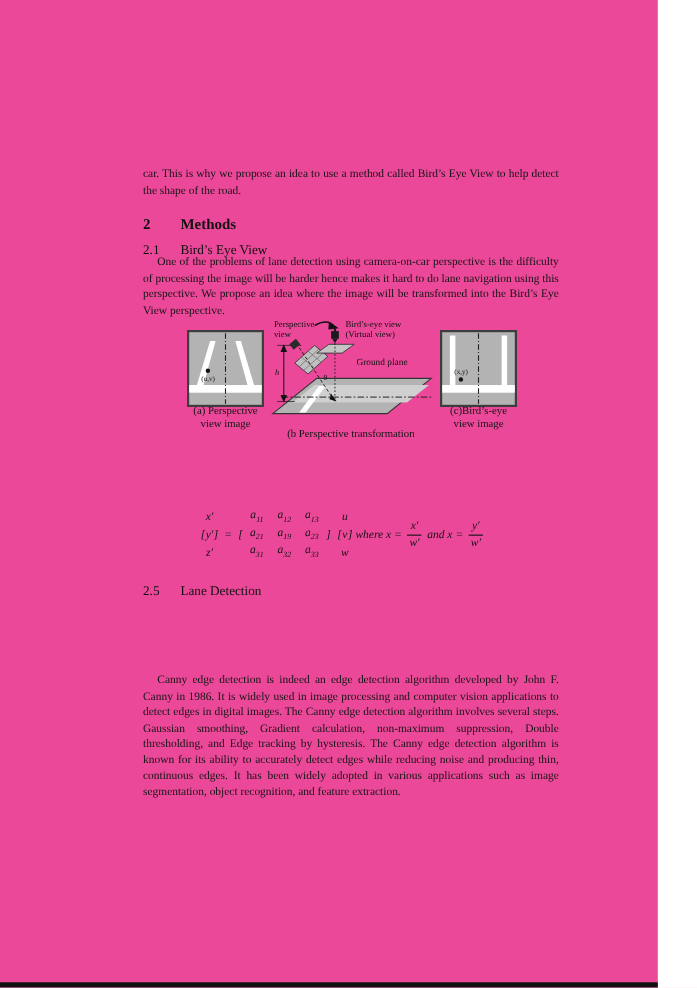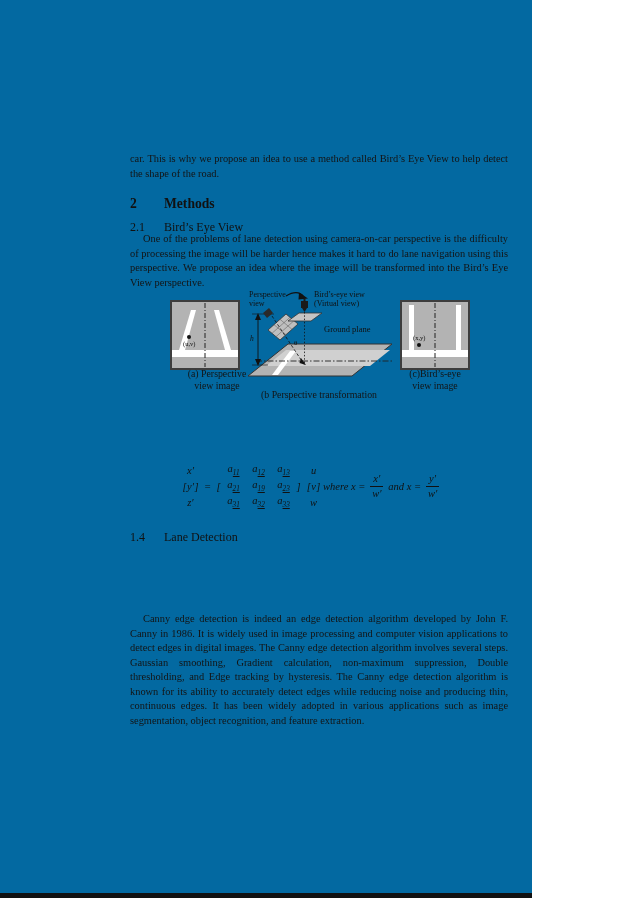--- a/index.html
+++ b/index.html
@@ -1,16 +1,16 @@
 <!DOCTYPE html>
 <html><head>
 <meta charset="utf-8">
 <style>
   html,body{margin:0;padding:0;background:#fff;}
-  .page{position:relative;width:532px;height:898px;background:#0369a1;overflow:hidden;
+  .page{position:relative;width:598px;height:898px;background:#ec4899;overflow:hidden;
         font-family:"Liberation Serif",serif;color:#141414;}
   p{margin:0;}
   .body-text{position:absolute;left:130px;width:378px;font-size:10.4px;line-height:14.5px;
              text-align:justify;color:#141414;}
   .indent-sm{text-indent:13px;}
   .indent-lg{text-indent:26px;}
   .h1{position:absolute;left:130px;display:flex;font-weight:bold;font-size:13.6px;color:#111;}
   .h2{position:absolute;left:130px;display:flex;font-weight:normal;font-size:12px;color:#111;}
   .h1 .hnum{width:34px;}
   .h2 .hnum{width:34px;}
@@ -20,21 +20,21 @@
   .sublabel{position:absolute;text-align:center;font-size:9.8px;line-height:11.5px;color:#141414;}
   .figcap{position:absolute;left:130px;top:392px;width:378px;text-align:center;
           font-size:9.3px;line-height:12.5px;color:#141414;}
   .figcap .b{font-weight:bold;}
   .equation{position:absolute;left:182px;top:462px;display:flex;align-items:center;
             font-style:italic;font-size:10.5px;color:#111;}
   .vec,.mat{display:flex;flex-direction:column;}
   .vrow,.mrow{height:16px;display:flex;align-items:center;justify-content:center;}
   .mrow{justify-content:flex-start;}
   .mc{width:25px;text-align:center;}
-  .mc sub,.vrow sub{font-size:7.2px;text-decoration:underline;}
+  .mc sub,.vrow sub{font-size:7.2px;}
   .brslot{width:5px;display:inline-block;text-align:center;}
   .eqsign{margin:0 5px;}
   .gap{width:4px;}
   .where{display:flex;align-items:center;margin-left:1px;gap:5px;}
   .frac{display:inline-flex;flex-direction:column;align-items:center;line-height:12px;}
   .frac .num{border-bottom:1px solid #111;padding:0 3px 1px;}
   .frac .den{padding-top:1px;}
   .bottom-bar{position:absolute;left:0;top:893px;width:634px;height:5px;background:#111;}
 </style>
 </head>
@@ -112,21 +112,21 @@
     <svg style="left:270px;top:12px" width="70" height="70" viewBox="0 0 70 70">
       <rect x="1" y="1" width="68" height="68" fill="#b3b3b3" stroke="#3d3d3d" stroke-width="2"></rect>
       <rect x="2" y="50" width="66" height="7" fill="#ffffff"></rect>
       <rect x="9" y="5" width="5" height="45" fill="#ffffff"></rect>
       <rect x="56" y="5" width="5" height="45" fill="#ffffff"></rect>
       <line x1="35" y1="3" x2="35" y2="67" stroke="#222" stroke-width="1" stroke-dasharray="5,2,1,2"></line>
       <text x="13" y="40" font-size="6.5">(x,y)</text>
       <circle cx="19" cy="45" r="2" fill="#111"></circle>
     </svg>
 
-    <div class="sublabel" style="left:30px;top:80px;width:114px">
+    <div class="sublabel" style="left:18px;top:80px;width:114px">
       <div>(a) Perspective</div>
       <div>view image</div>
     </div>
     <div class="sublabel" style="left:105px;top:101px;width:168px">
       <div>(b Perspective transformation</div>
     </div>
     <div class="sublabel" style="left:256px;top:80px;width:98px">
       <div>(c)Bird’s-eye</div>
       <div>view image</div>
     </div>
@@ -202,21 +202,21 @@
       </span>
       <span>and x =</span>
       <span class="frac">
         <span class="num">y′</span>
         <span class="den">w′</span>
       </span>
     </div>
   </div>
 
   <div class="h2" style="top:530px">
-    <span class="hnum">1.4</span>
+    <span class="hnum">2.5</span>
     <span>Lane Detection</span>
   </div>
 
 
   <p class="body-text indent-sm" style="top:612px">Canny edge detection is indeed an edge detection algorithm developed by John F. Canny in 1986. It is widely used in image processing and computer vision applications to detect edges in digital images. The Canny edge detection algorithm involves several steps. Gaussian smoothing, Gradient calculation, non-maximum suppression, Double thresholding, and Edge tracking by hysteresis. The Canny edge detection algorithm is known for its ability to accurately detect edges while reducing noise and producing thin, continuous edges. It has been widely adopted in various applications such as image segmentation, object recognition, and feature extraction.</p>
 
   <div class="bottom-bar"></div>
 </div>
 
 </body></html>

